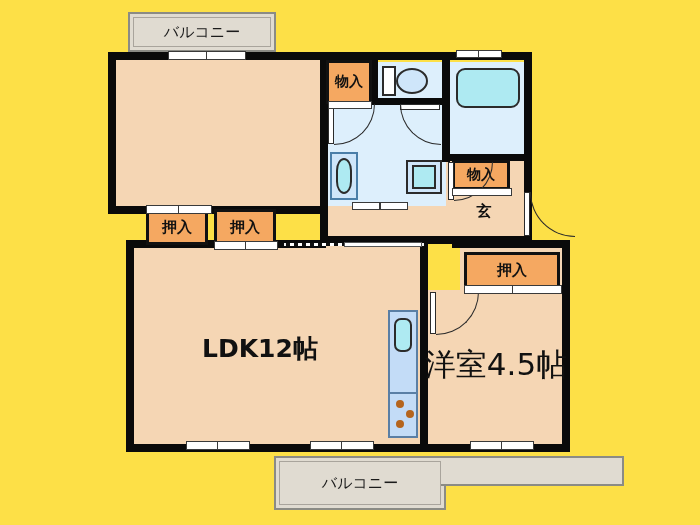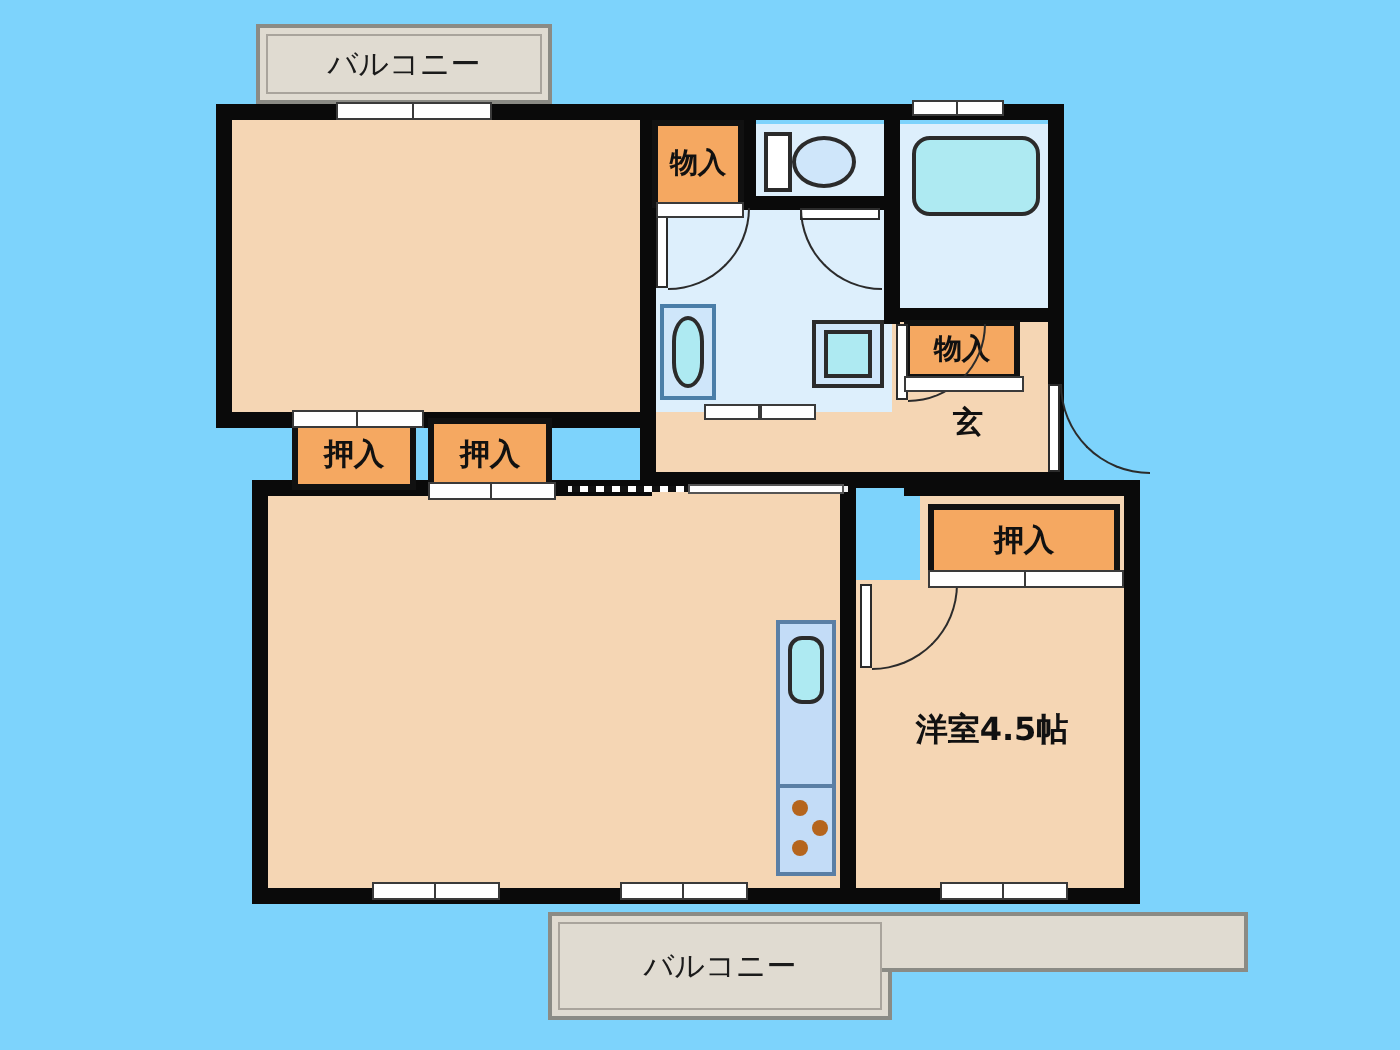--- a/index.html
+++ b/index.html
@@ -1,35 +1,35 @@
 <!DOCTYPE html>
 <html><head>
 <meta charset="utf-8">
 <style>
   html,body{margin:0;padding:0;background:#ffffff;}
   body{width:700px;height:525px;overflow:hidden;
        font-family:"DejaVu Sans","Liberation Sans",sans-serif;}
-  #plan{position:relative;width:700px;height:525px;background:#7dd3fc;}
+  #plan{position:relative;width:700px;height:525px;background:#fde047;}
 
   .abs{position:absolute;box-sizing:border-box;}
 
   
   .room      {background:#f5d6b4;}
   .wet       {background:#ddeffc;}
   .closet    {background:#f5a861;border:3px solid #111111;}
   .balcony   {background:#e0dbd1;border:2px solid #8b8b85;}
 
   
   .wall      {background:#0a0a0a;}
 
   
   .lbl{position:absolute;display:flex;align-items:center;justify-content:center;
        color:#111111;white-space:nowrap;}
   .lbl-room   {font-size:25px;font-weight:bold;letter-spacing:0px;}
-  .lbl-room-s {font-size:16px;font-weight:bold;}
+  .lbl-room-s {font-size:31px;font-weight:normal;}
   .lbl-cl     {font-size:15px;font-weight:bold;}
   .lbl-cl-s   {font-size:14px;font-weight:bold;}
   .lbl-bal    {font-size:15px;color:#1b1b1b;}
   .lbl-gen    {font-size:15px;font-weight:bold;}
 
   
   .win{position:absolute;background:#ffffff;border:1.5px solid #3a3a3a;}
   .win-h{height:7px;}
 
   
@@ -101,20 +101,21 @@
   <div class="abs wall" style="left:452px;top:240px;width:118px;height:8px;"></div>
   <div class="abs wall" style="left:420px;top:444px;width:150px;height:8px;"></div>
 
   <div class="abs wall" style="left:500px;top:236px;width:32px;height:8px;"></div>
 
   <div class="abs" style="left:284px;top:243px;width:140px;height:3px;background:#f0f0f0;"></div>
   <div class="abs dots" style="left:286px;top:243px;width:58px;height:3px;"></div>
   <div class="abs" style="left:344px;top:242px;width:78px;height:5px;background:#ffffff;border:1px solid #555;"></div>
 
 
+  <div class="lbl lbl-room" style="left:160px;top:330px;width:200px;height:36px;">LDK12帖</div>
 
   <div class="lbl lbl-room-s" style="left:428px;top:348px;width:136px;height:34px;">洋室4.5帖</div>
 
   <div class="abs closet" style="left:326px;top:60px;width:46px;height:44px;"></div>
   <div class="lbl lbl-cl-s" style="left:326px;top:60px;width:46px;height:44px;">物入</div>
 
   <div class="abs closet" style="left:452px;top:160px;width:58px;height:30px;"></div>
   <div class="lbl lbl-cl-s" style="left:452px;top:160px;width:58px;height:30px;">物入</div>
 
   <div class="abs closet" style="left:146px;top:209px;width:62px;height:36px;"></div>

